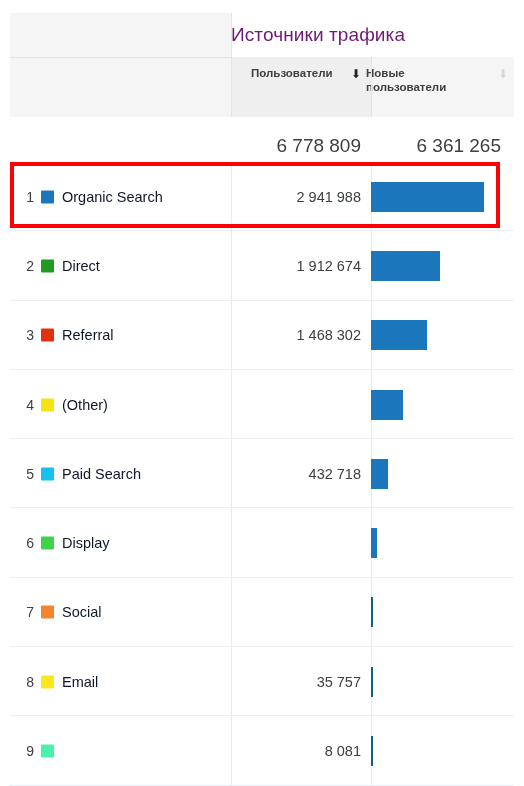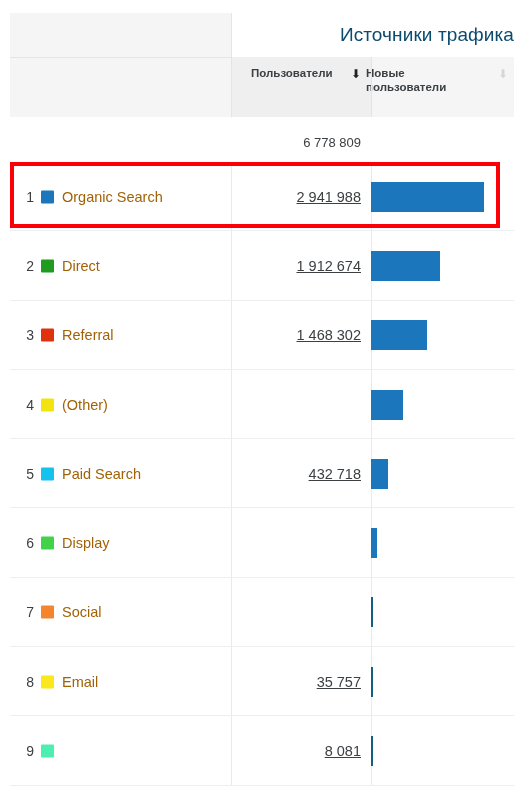--- a/index.html
+++ b/index.html
@@ -33,23 +33,23 @@
   }
   .hdr-grey-right {
     position: absolute; left: 371px; top: 57px;
     width: 143px; height: 60px;
     background: #f5f5f5;
   }
 
   .group-title {
     position: absolute; left: 231px; top: 24px;
     width: 283px;
-    text-align: right;
+    text-align: left;
     font-size: 19px;
-    color: #0c4a6e;
+    color: #701a75;
     letter-spacing: .1px;
     white-space: nowrap;
   }
 
   .col-head {
     position: absolute;
     font-size: 11.5px;
     font-weight: bold;
     color: #3c4043;
     line-height: 14px;
@@ -67,21 +67,21 @@
 
   
   .totals-row {
     position: absolute; left: 0; top: 117px;
     width: 524px; height: 45px;
     background: #ffffff;
   }
   .totals-val {
     position: absolute;
     top: 135px;
-    font-size: 13px;
+    font-size: 19px;
     color: #3c4043;
     text-align: right;
     white-space: nowrap;
   }
   .totals-users { left: 231px; width: 130px; }
   .totals-new   { left: 371px; width: 130px; }
 
   
   .vline {
     position: absolute;
@@ -114,30 +114,29 @@
   .swatch {
     position: absolute; left: 41px; top: 50%;
     transform: translateY(-50%);
     width: 13px; height: 13px;
     border-radius: 1px;
   }
   .label {
     position: absolute; left: 62px; top: 50%;
     transform: translateY(-50%);
     font-size: 14.5px;
-    color: #a16207;
+    color: #0f172a;
     white-space: nowrap;
   }
   .value {
     position: absolute; left: 231px; top: 50%;
     transform: translateY(-50%);
     width: 130px; text-align: right;
     font-size: 14.5px; color: #3c4043;
     white-space: nowrap;
-    text-decoration: underline;
   }
   .bar-cell {
     position: absolute; left: 371px; top: 50%;
     transform: translateY(-50%);
     height: 30px; width: 143px;
   }
   .bar {
     position: absolute; left: 0; top: 0;
     height: 30px;
     background: #1b76bc;
@@ -169,20 +168,21 @@
   <div class="sort-arrow active">⬇</div>
 
   <div class="col-head col-head-newusers">Новые пользователи</div>
   <div class="sort-arrow inactive">⬇</div>
 
   <div class="vline vline-hdr-a"></div>
   <div class="vline vline-hdr-b"></div>
 
   <div class="totals-row"></div>
   <div class="totals-val totals-users">6 778 809</div>
+  <div class="totals-val totals-new">6 361 265</div>
 
   <div class="vline vline-a"></div>
   <div class="vline vline-b"></div>
 
   <div class="rows" id="rows">
       <div class="row">
         <div class="rank">1</div>
         <span class="swatch" style="background: rgb(27, 118, 188);"></span>
         <a class="label">Organic Search</a>
         <div class="value">2 941 988</div>

